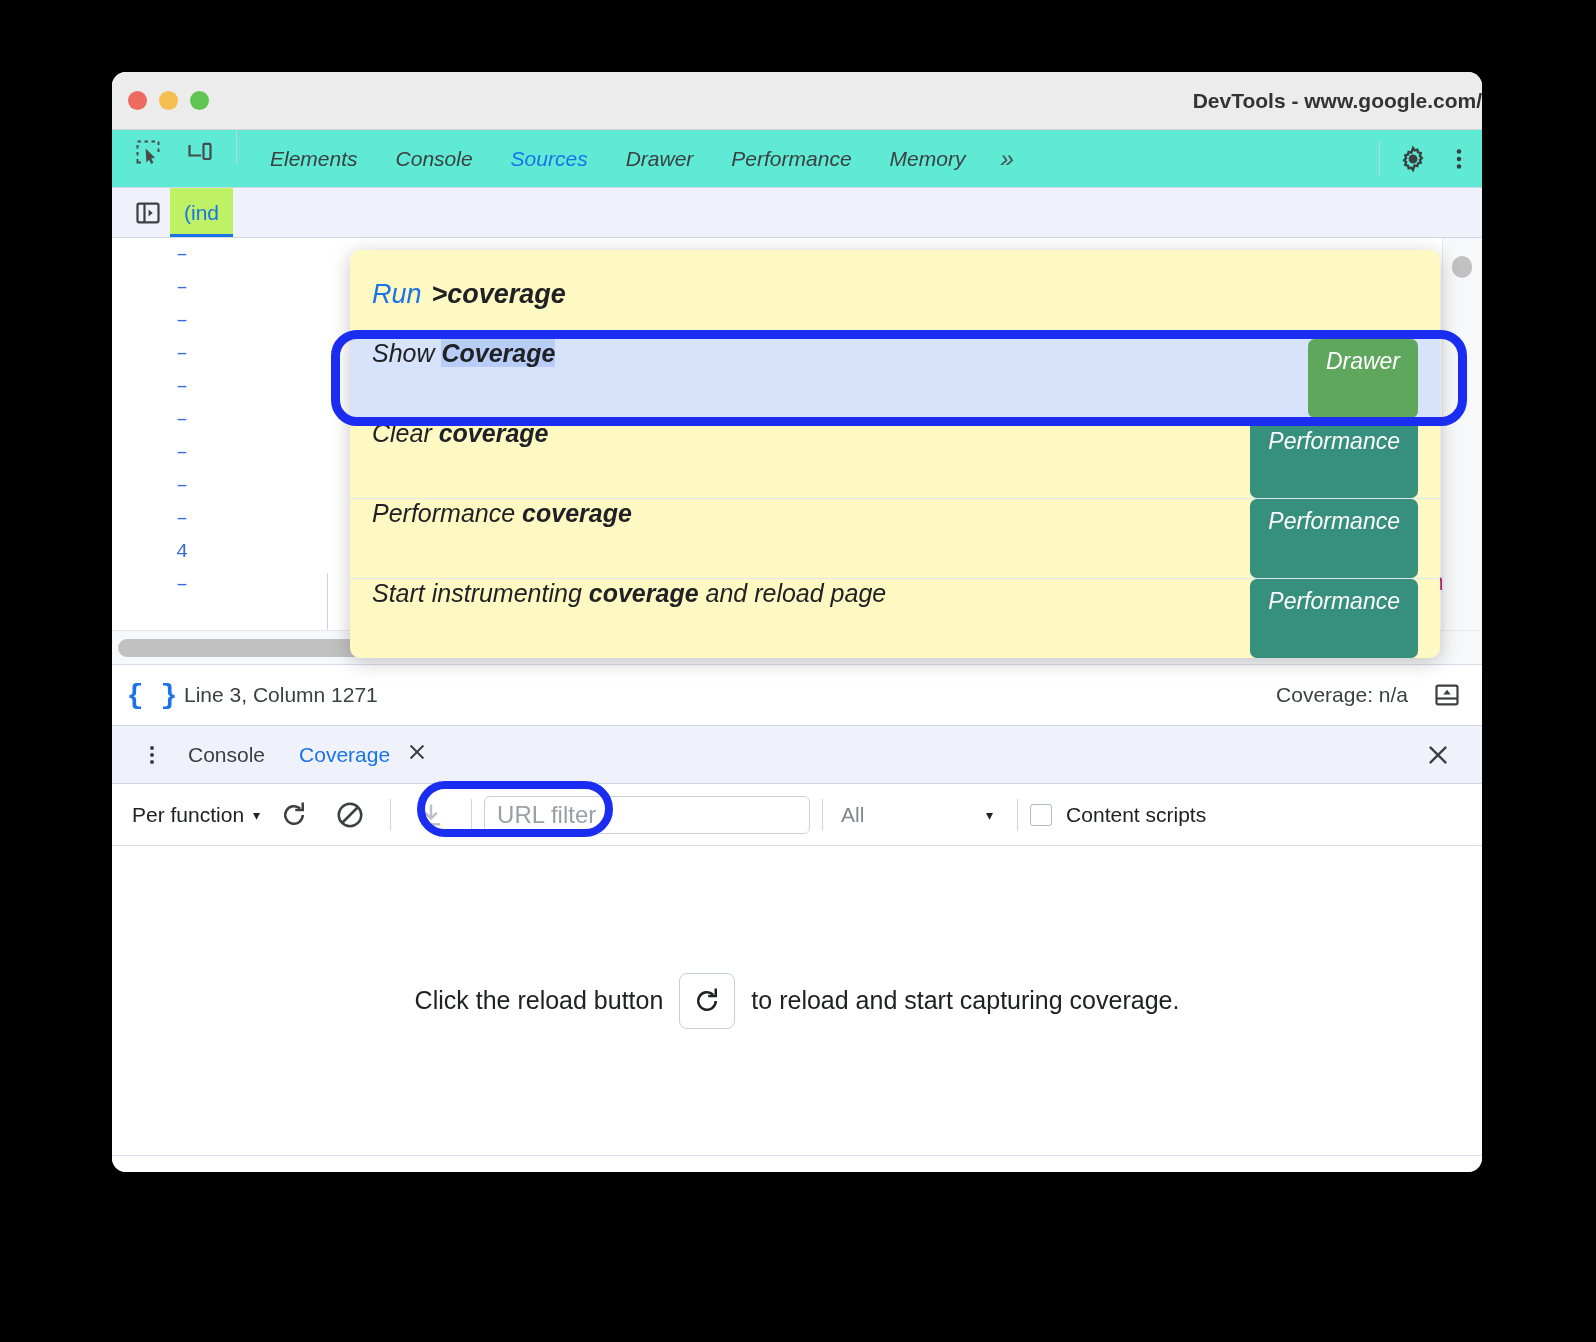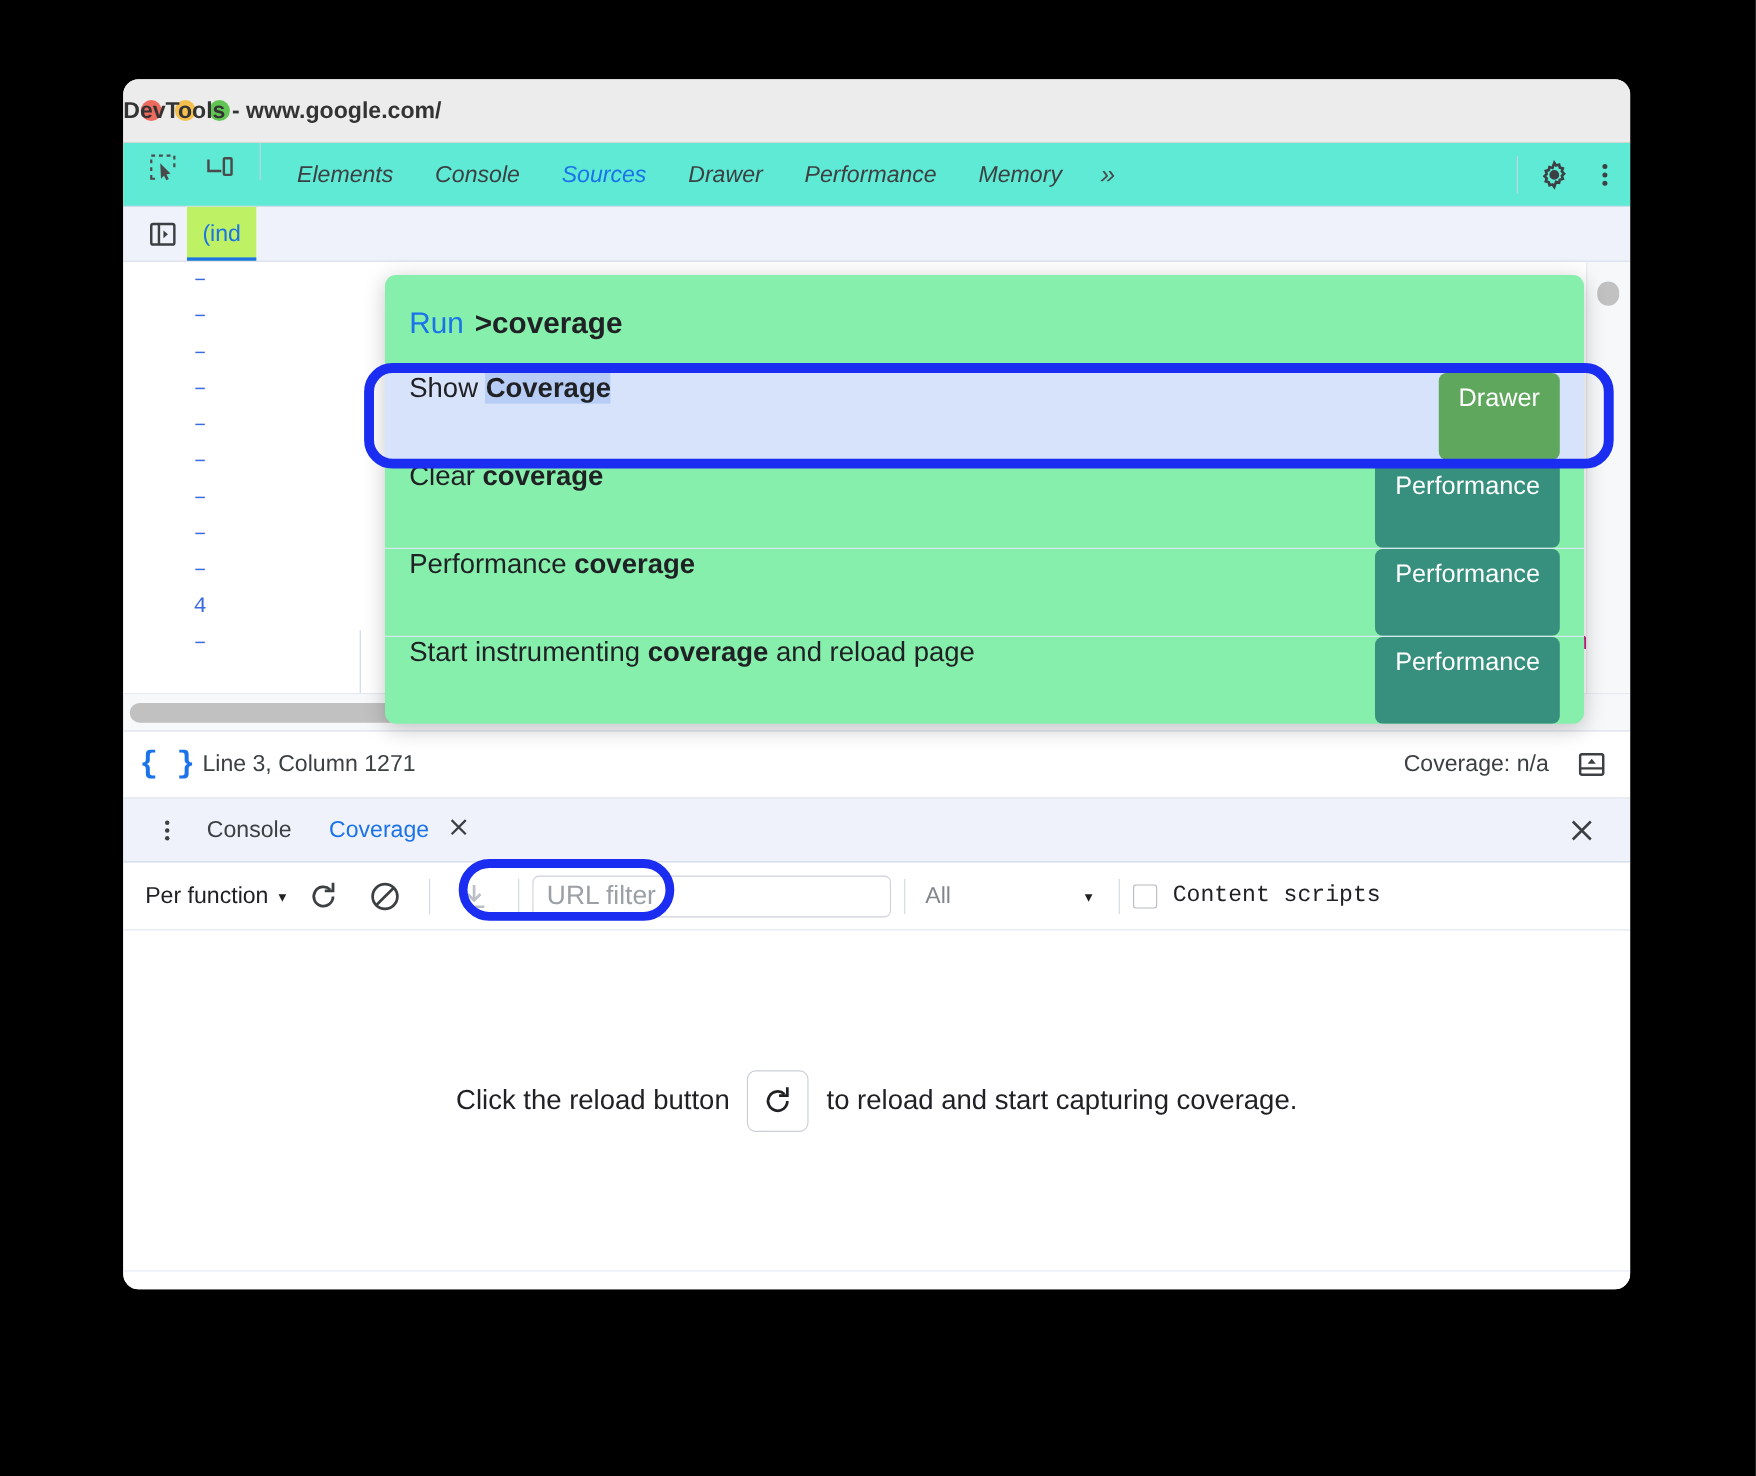--- a/index.html
+++ b/index.html
@@ -27,21 +27,21 @@
     background: #ececec;
     border-bottom: 1px solid #d6d6d6;
     display: flex; align-items: center;
   }
   .traffic { display: flex; gap: 12px; margin-left: 16px; }
   .dot { width: 19px; height: 19px; border-radius: 50%; }
   .dot.red { background: #ed6a5f; }
   .dot.yellow { background: #f4bf4f; }
   .dot.green { background: #61c554; }
   #win-title {
-    position: absolute; left: 0; right: 0; text-align: left;
+    position: absolute; left: 0; right: 0; text-align: right;
     font-size: 21px; font-weight: bold; color: #333;
     pointer-events: none;
   }
 
   
   #tabbar {
     height: 58px;
     background: #5eead4;
     border-bottom: 1px solid #cfd7e6;
     display: flex; align-items: flex-start;
@@ -229,21 +229,21 @@
     font-family: "Liberation Sans", sans-serif;
   }
   #url-filter::placeholder { color: #9aa0a6; }
   #type-select {
     width: 170px; display: flex; align-items: center;
     justify-content: space-between; font-size: 21px; color: #80868b;
     padding: 0 12px 0 6px;
   }
   #content-scripts {
     display: flex; align-items: center; gap: 14px;
-    font-size: 21px; color: #202124; font-family: Liberation Mono, monospace;
+    font-size: 21px; color: #202124;
   }
   .checkbox {
     width: 22px; height: 22px; border: 1px solid #b5bac2;
     border-radius: 3px; background: #fff;
   }
 
   
   #covbody {
     height: 310px; background: #fff;
     display: flex; align-items: center; justify-content: center;
@@ -259,25 +259,26 @@
     display: flex; align-items: center; justify-content: center;
     color: #202124; background: #fff;
   }
   #covfooter { height: 40px; background: #fff; }
 
   
   #palette {
     position: absolute;
     left: 238px; top: 178px;
     width: 1090px;
-    background: #86efac;
+    background: #fef9c3;
     border-radius: 10px;
     box-shadow: 0 4px 20px rgba(0,0,0,.22);
     overflow: hidden;
     z-index: 20;
+    font-style: italic;
   }
   #palette-query {
     height: 88px; display: flex; align-items: center;
     padding: 0 22px; gap: 10px;
     font-size: 27px;
   }
   #q-run { color: #1a73e8; }
   #q-text { color: #202124; font-weight: bold; }
   .pal-row {
     height: 80px;

